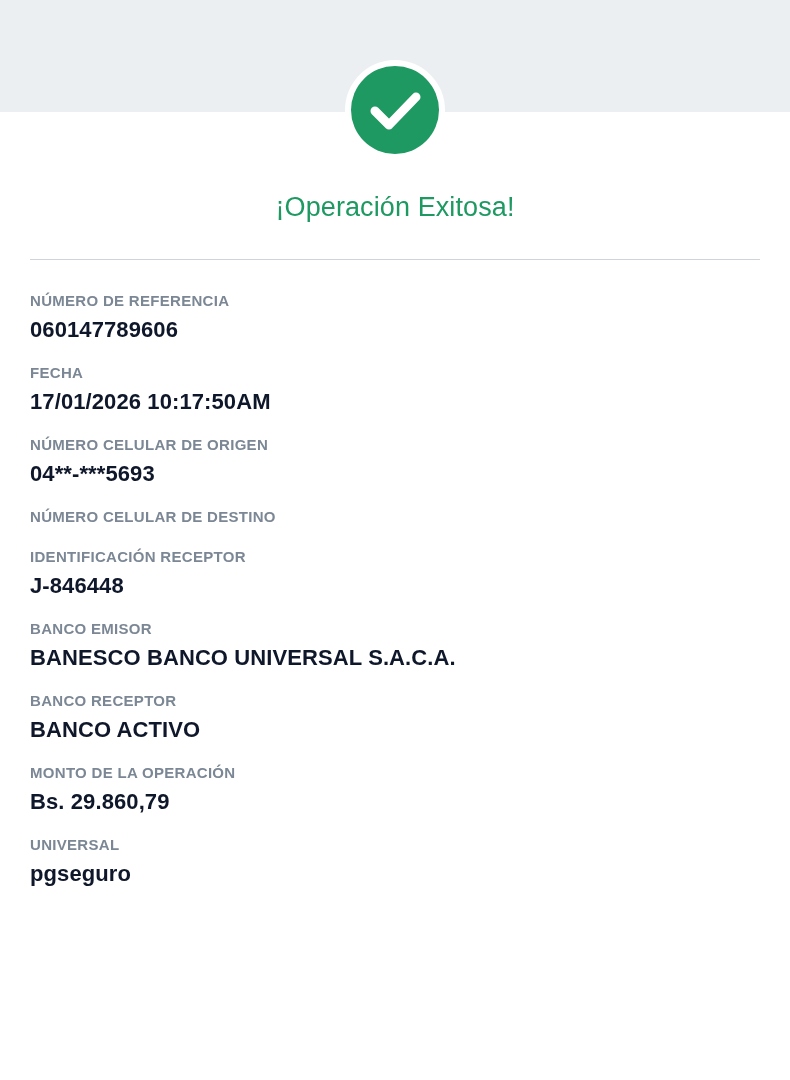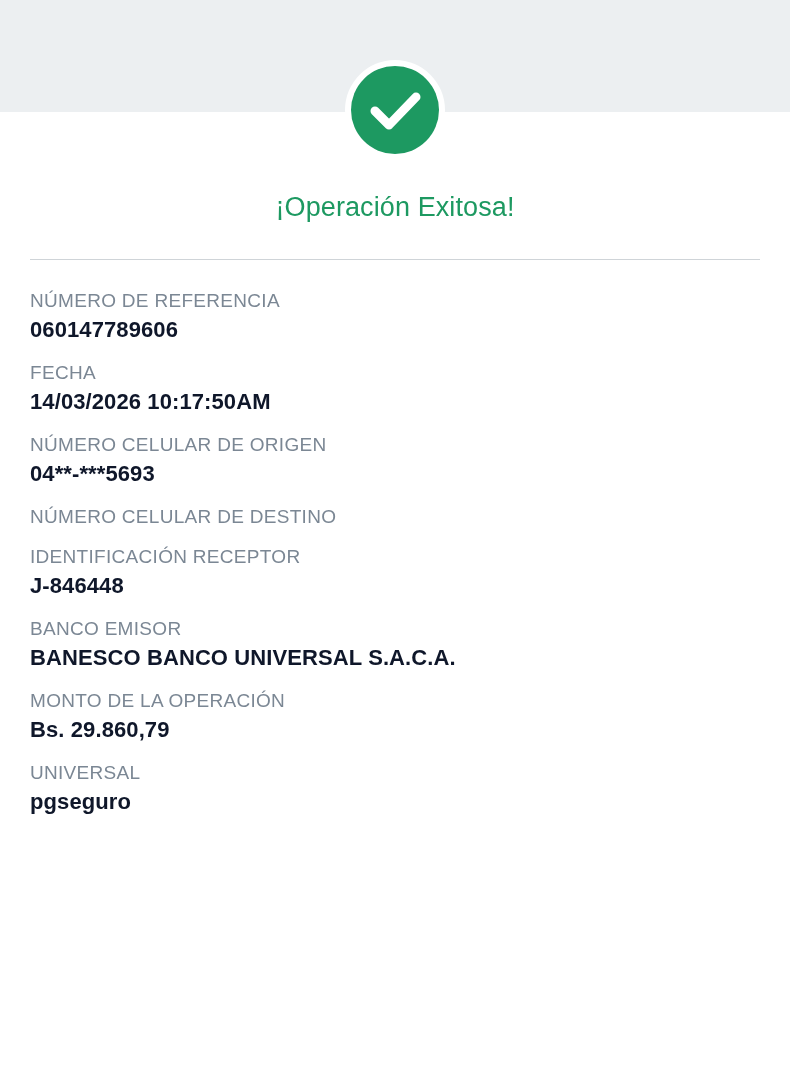--- a/index.html
+++ b/index.html
@@ -66,22 +66,22 @@
     position: absolute;
     top: 288px;
     left: 30px;
     width: 730px;
   }
   .detail-row {
     margin-bottom: 14px;
   }
   .detail-label {
     color: #7b8794;
-    font-size: 19px;
-    font-weight: 400;
+    font-size: 15px;
+    font-weight: 700;
     letter-spacing: 0.3px;
     line-height: 26px;
   }
   .detail-value {
     color: #0f172a;
     font-size: 22px;
     font-weight: bold;
     line-height: 32px;
     letter-spacing: 0.1px;
   }
@@ -105,21 +105,21 @@
 
   <div class="details">
 
     <div class="detail-row">
       <div class="detail-label">NÚMERO DE REFERENCIA</div>
       <div class="detail-value">060147789606</div>
     </div>
 
     <div class="detail-row">
       <div class="detail-label">FECHA</div>
-      <div class="detail-value">14/03/2026 10:17:50AM</div>
+      <div class="detail-value">17/01/2026 10:17:50AM</div>
     </div>
 
     <div class="detail-row">
       <div class="detail-label">NÚMERO CELULAR DE ORIGEN</div>
       <div class="detail-value">04**-***5693</div>
     </div>
 
     <div class="detail-row">
       <div class="detail-label">NÚMERO CELULAR DE DESTINO</div>
     </div>
@@ -127,20 +127,24 @@
     <div class="detail-row">
       <div class="detail-label">IDENTIFICACIÓN RECEPTOR</div>
       <div class="detail-value">J-846448</div>
     </div>
 
     <div class="detail-row">
       <div class="detail-label">BANCO EMISOR</div>
       <div class="detail-value">BANESCO BANCO UNIVERSAL S.A.C.A.</div>
     </div>
 
+    <div class="detail-row">
+      <div class="detail-label">BANCO RECEPTOR</div>
+      <div class="detail-value">BANCO ACTIVO</div>
+    </div>
 
     <div class="detail-row">
       <div class="detail-label">MONTO DE LA OPERACIÓN</div>
       <div class="detail-value">Bs. 29.860,79</div>
     </div>
 
     <div class="detail-row">
       <div class="detail-label">UNIVERSAL</div>
       <div class="detail-value">pgseguro</div>
     </div>

